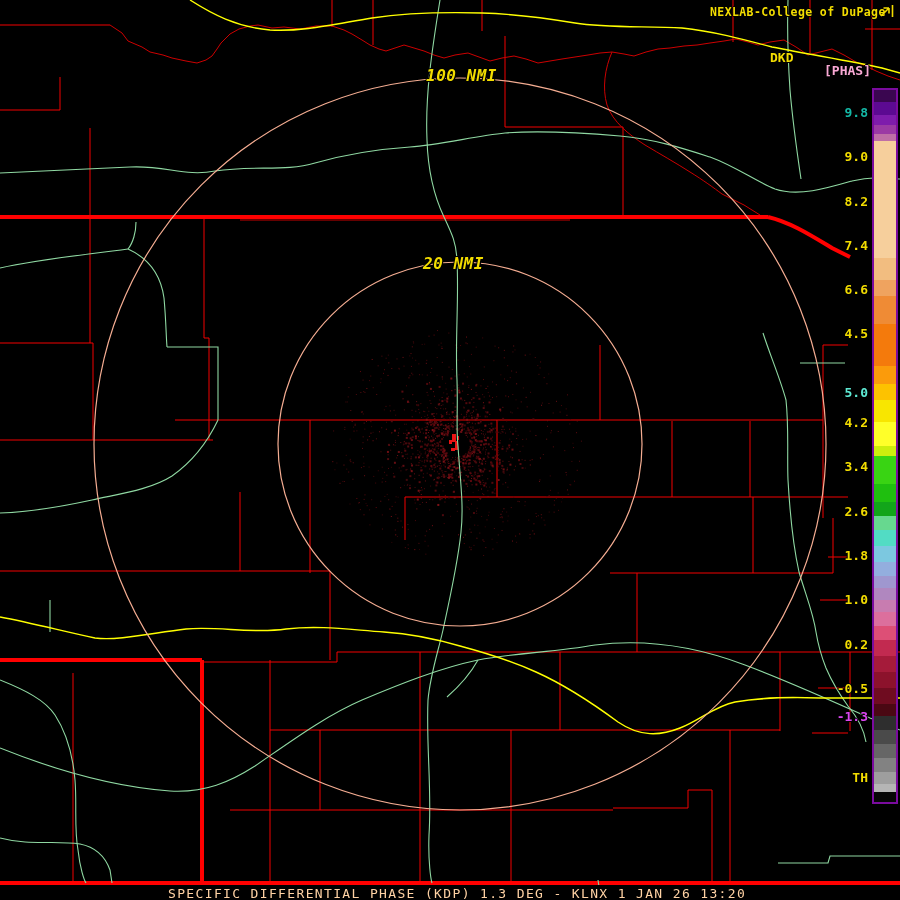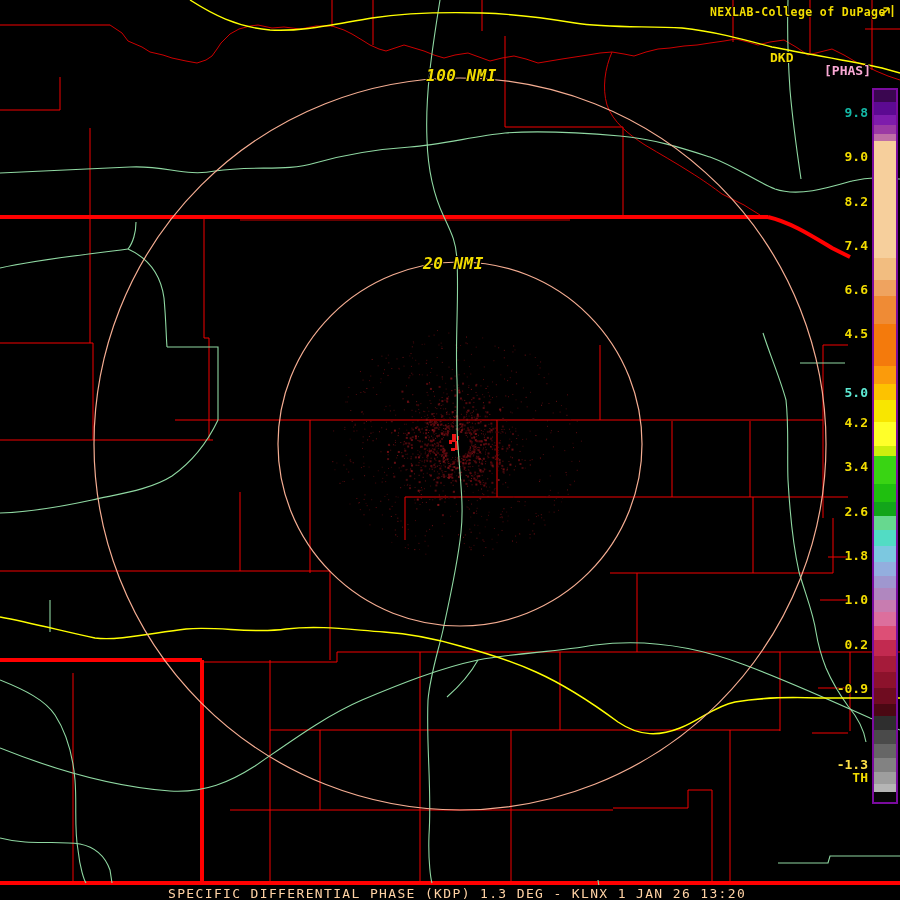--- a/index.html
+++ b/index.html
@@ -1677,22 +1677,22 @@
       <div class="cb-label" style="top: 238px; color: rgb(242, 220, 0);">7.4</div>
       <div class="cb-label" style="top: 282px; color: rgb(242, 220, 0);">6.6</div>
       <div class="cb-label" style="top: 326px; color: rgb(242, 220, 0);">4.5</div>
       <div class="cb-label" style="top: 385px; color: #5eead4;">5.0</div>
       <div class="cb-label" style="top: 415px; color: rgb(242, 220, 0);">4.2</div>
       <div class="cb-label" style="top: 459px; color: rgb(242, 220, 0);">3.4</div>
       <div class="cb-label" style="top: 504px; color: rgb(242, 220, 0);">2.6</div>
       <div class="cb-label" style="top: 548px; color: rgb(242, 220, 0);">1.8</div>
       <div class="cb-label" style="top: 592px; color: rgb(242, 220, 0);">1.0</div>
       <div class="cb-label" style="top: 637px; color: rgb(242, 220, 0);">0.2</div>
-      <div class="cb-label" style="top: 681px; color: rgb(242, 220, 0);">-0.9</div>
-      <div class="cb-label" style="top: 757px; color: #fde047;">-1.3</div>
+      <div class="cb-label" style="top: 681px; color: rgb(242, 220, 0);">-0.5</div>
+      <div class="cb-label" style="top: 709px; color: #d946ef;">-1.3</div>
       <div class="cb-label" style="top: 770px; color: rgb(242, 220, 0);">TH</div>
     </div>
 
   <div id="status-bar">
     <div class="ovl" id="status-text" style="color: rgb(255, 210, 164);">SPECIFIC DIFFERENTIAL PHASE (KDP) 1.3 DEG - KLNX 1 JAN 26 13:20</div>
   </div>
 
 </div>
 
 </body></html>

